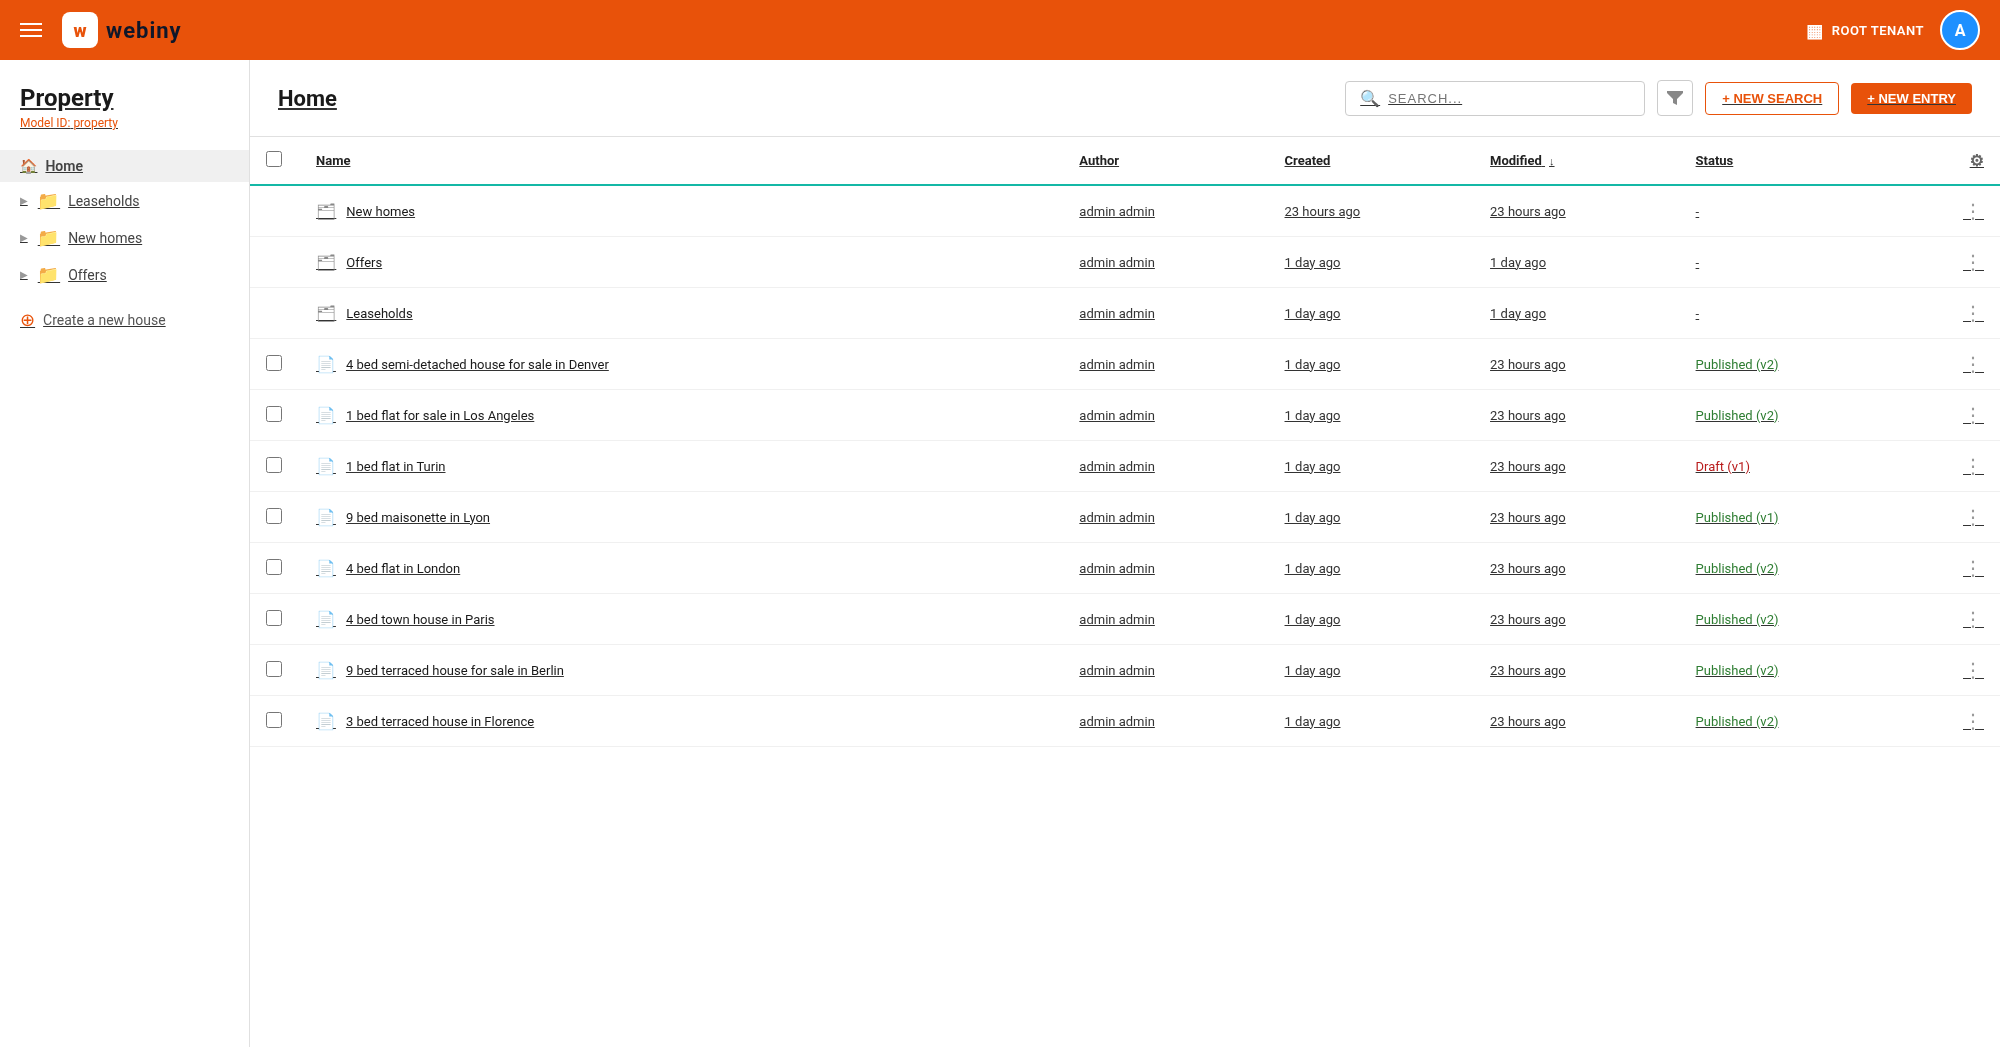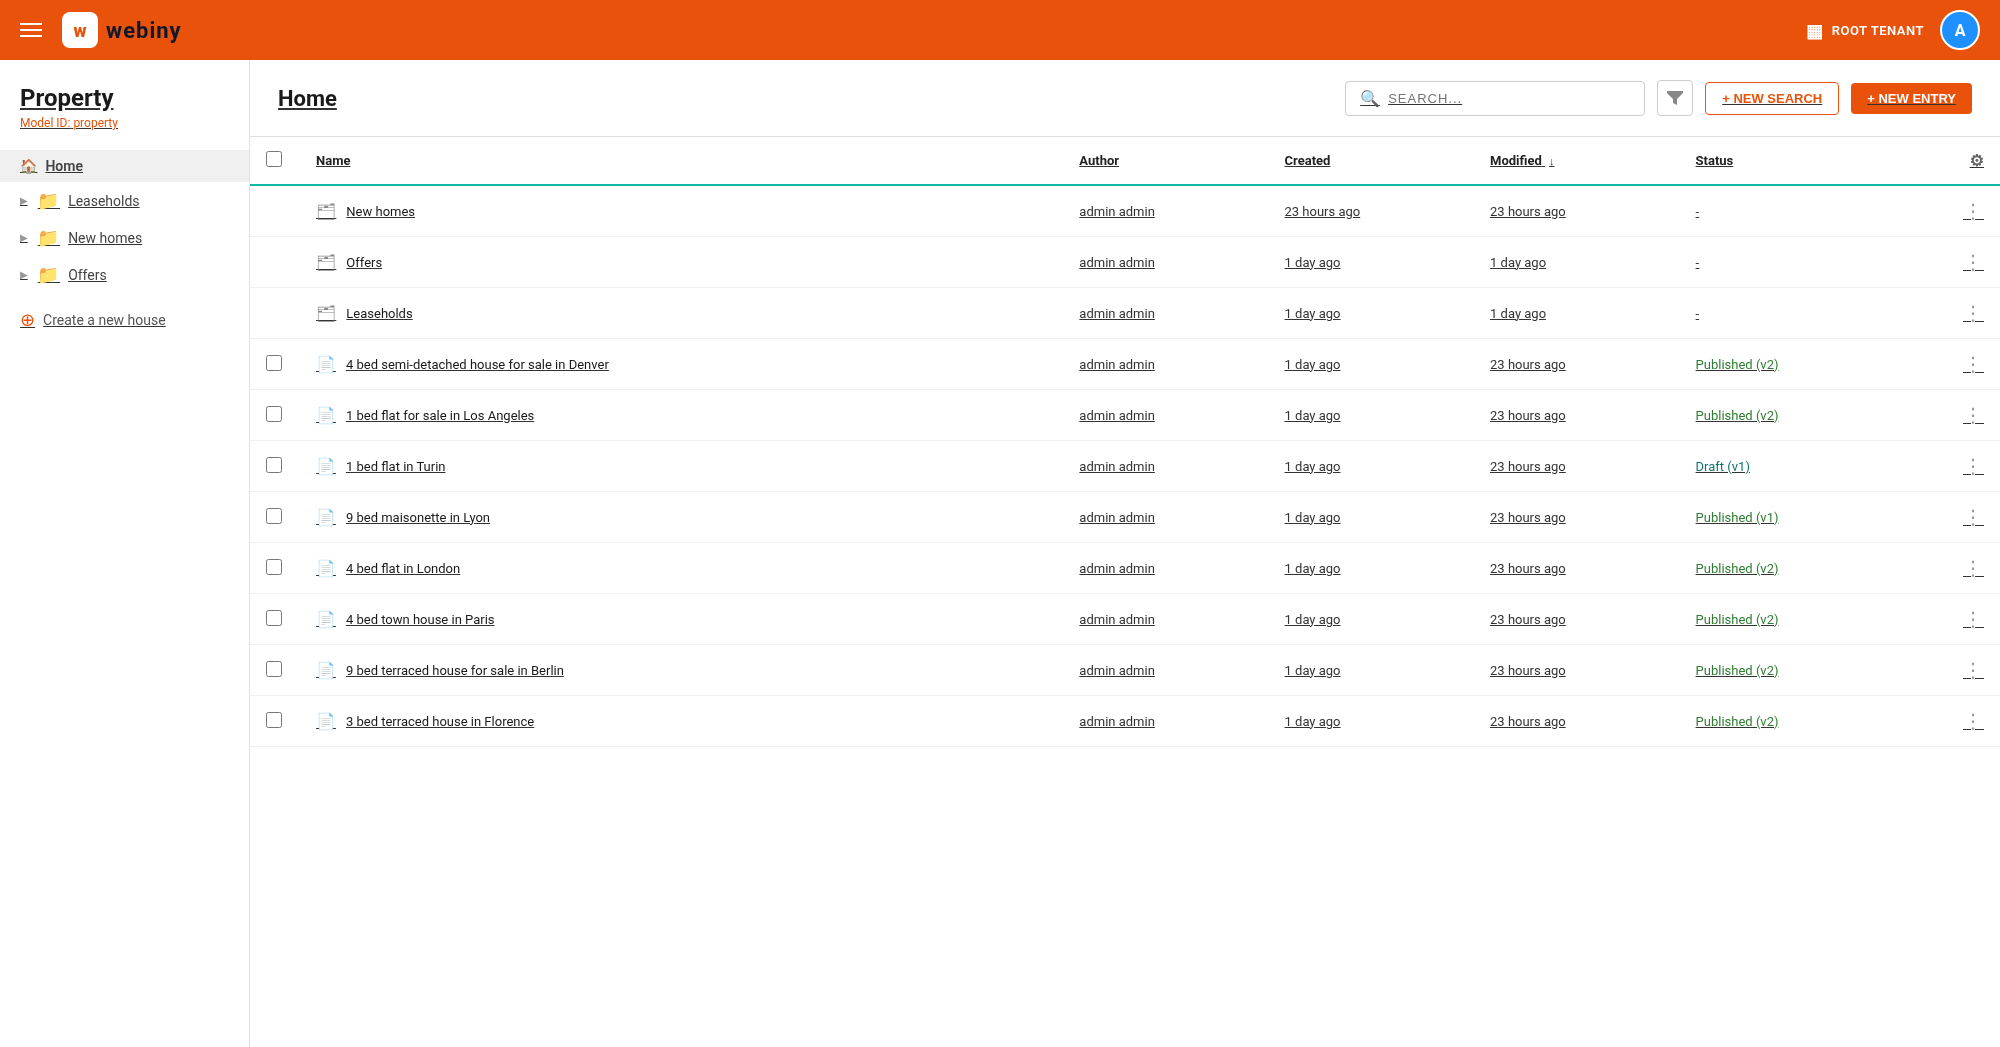--- a/index.html
+++ b/index.html
@@ -98,21 +98,21 @@
     }
     th:first-child { width: 50px; }
     th.name-col { min-width: 400px; }
     .sort-arrow { margin-left: 4px; color: #333; font-size: 11px; }
     tbody tr { border-bottom: 1px solid #f0f0f0; }
     td { padding: 13px 16px; font-size: 13px; color: #333; vertical-align: middle; }
     td:first-child { width: 50px; }
     .name-cell { display: flex; align-items: center; gap: 10px; }
     .row-name { color: #1a1a1a; font-size: 13px; }
     .status-published { color: #2e7d32; }
-    .status-draft { color: #0f766e; }
+    .status-draft { color: #b91c1c; }
     .action-dots { color: #999; font-size: 20px; cursor: pointer; letter-spacing: 1px; }
     .gear-icon { color: #666; cursor: pointer; font-size: 16px; }
     input[type="checkbox"] { width: 16px; height: 16px; cursor: pointer; accent-color: #e8520a; }
     .settings-col { text-align: right; }
   </style>
 </head>
 <body>
 
 <nav class="topnav">
   <div class="topnav-left">

